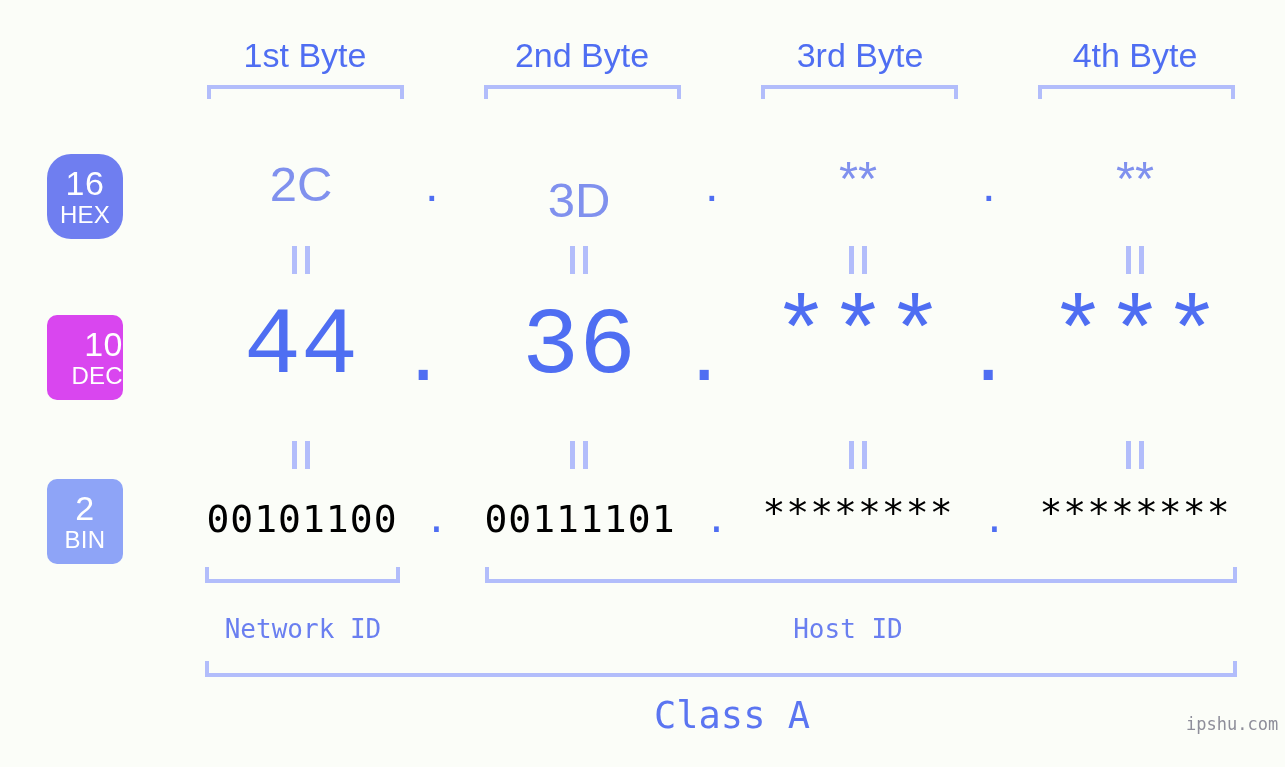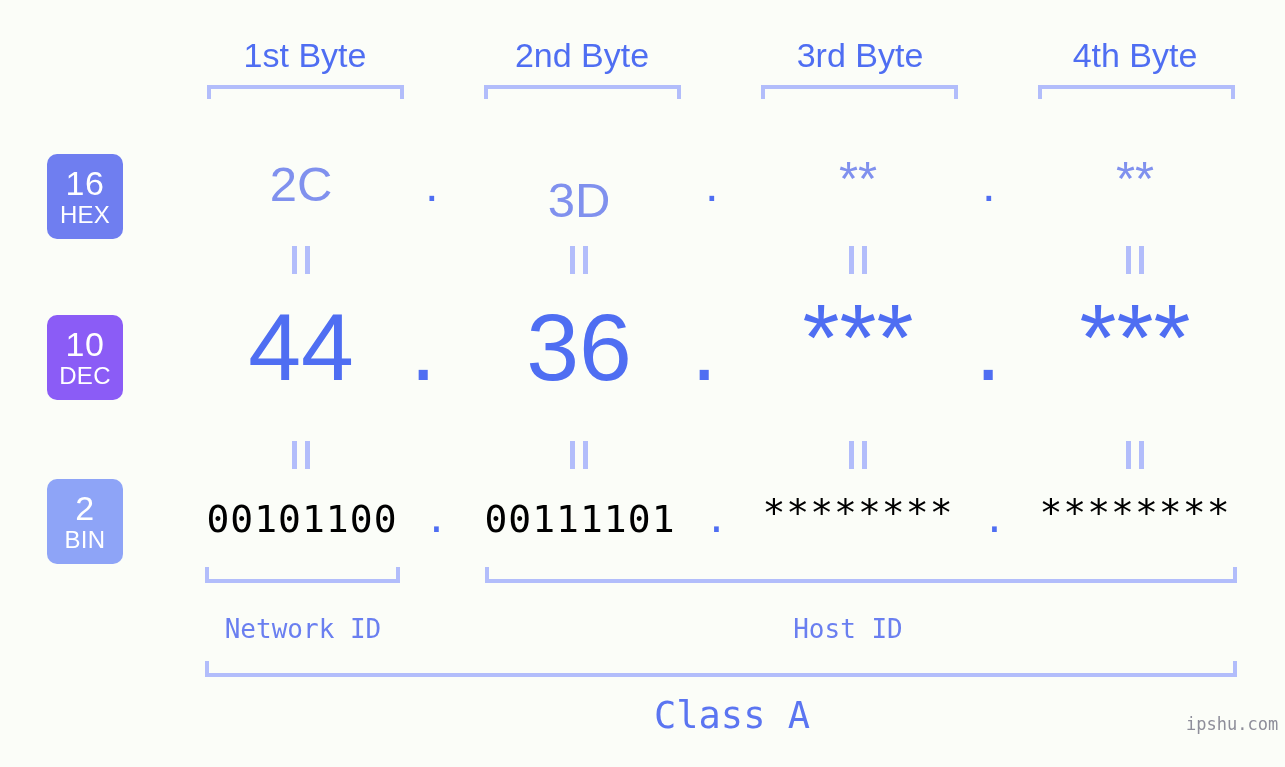--- a/index.html
+++ b/index.html
@@ -76,21 +76,21 @@
     white-space: nowrap;
     line-height: 1;
   }
   .hex-dot {
     font-family: "Liberation Sans", sans-serif;
     font-size: 49px;
     color: #4f6ef2;
     line-height: 1;
   }
   .dec-val {
-    font-family: Liberation Sans, sans-serif;
+    font-family: Liberation Mono, monospace;
     font-size: 95px;
     color: #4f6ef2;
     text-align: center;
     white-space: nowrap;
     line-height: 1;
   }
   .dec-dot {
     font-family: "Liberation Sans", sans-serif;
     font-size: 95px;
     color: #4f6ef2;
@@ -154,21 +154,21 @@
 <div class="abs byte-label" style="left:205px; top:36px; width:200px;">1st Byte</div>
 <div class="abs byte-label" style="left:482px; top:36px; width:200px;">2nd Byte</div>
 <div class="abs byte-label" style="left:760px; top:36px; width:200px;">3rd Byte</div>
 <div class="abs byte-label" style="left:1035px; top:36px; width:200px;">4th Byte</div>
 
 <div class="abs bracket-top" style="left:207px; top:85px; width:197px;"></div>
 <div class="abs bracket-top" style="left:484px; top:85px; width:197px;"></div>
 <div class="abs bracket-top" style="left:761px; top:85px; width:197px;"></div>
 <div class="abs bracket-top" style="left:1038px; top:85px; width:197px;"></div>
 
-<div class="abs badge" style="left:47px; top:154px; background:#6f7ef0;">
+<div class="abs badge" style="left:47px; top:154px; background:#6f7ef0;border-radius:24px;">
   <span class="num">16</span>
   <span class="nm">HEX</span>
 </div>
 
 <div class="abs hex-val" style="left:205px; top:160px; width:192px;">2C</div>
 <div class="abs hex-dot" style="left:425px; top:160px;">.</div>
 <div class="abs hex-val" style="left:483px; top:160px; width:192px;margin-top:16px;">3D</div>
 <div class="abs hex-dot" style="left:705px; top:160px;">.</div>
 <div class="abs hex-val" style="left:762px; top:154px; width:192px;">**</div>
 <div class="abs hex-dot" style="left:982px; top:160px;">.</div>
@@ -184,21 +184,21 @@
   </div>
 <div class="abs equiv" style="left:849px; top:246px;">
     <i></i>
     <i></i>
   </div>
 <div class="abs equiv" style="left:1126px; top:246px;">
     <i></i>
     <i></i>
   </div>
 
-<div class="abs badge" style="left:47px; top:315px; background:#8b5cf6;">
+<div class="abs badge" style="left:47px; top:315px; background:#d946ef;align-items:flex-end;">
   <span class="num">10</span>
   <span class="nm">DEC</span>
 </div>
 
 <div class="abs dec-val" style="left:205px; top:300px; width:192px;">44</div>
 <div class="abs dec-dot" style="left:410px; top:300px;">.</div>
 <div class="abs dec-val" style="left:483px; top:300px; width:192px;">36</div>
 <div class="abs dec-dot" style="left:691px; top:300px;">.</div>
 <div class="abs dec-val" style="left:762px; top:290px; width:192px;">***</div>
 <div class="abs dec-dot" style="left:975px; top:300px;">.</div>

